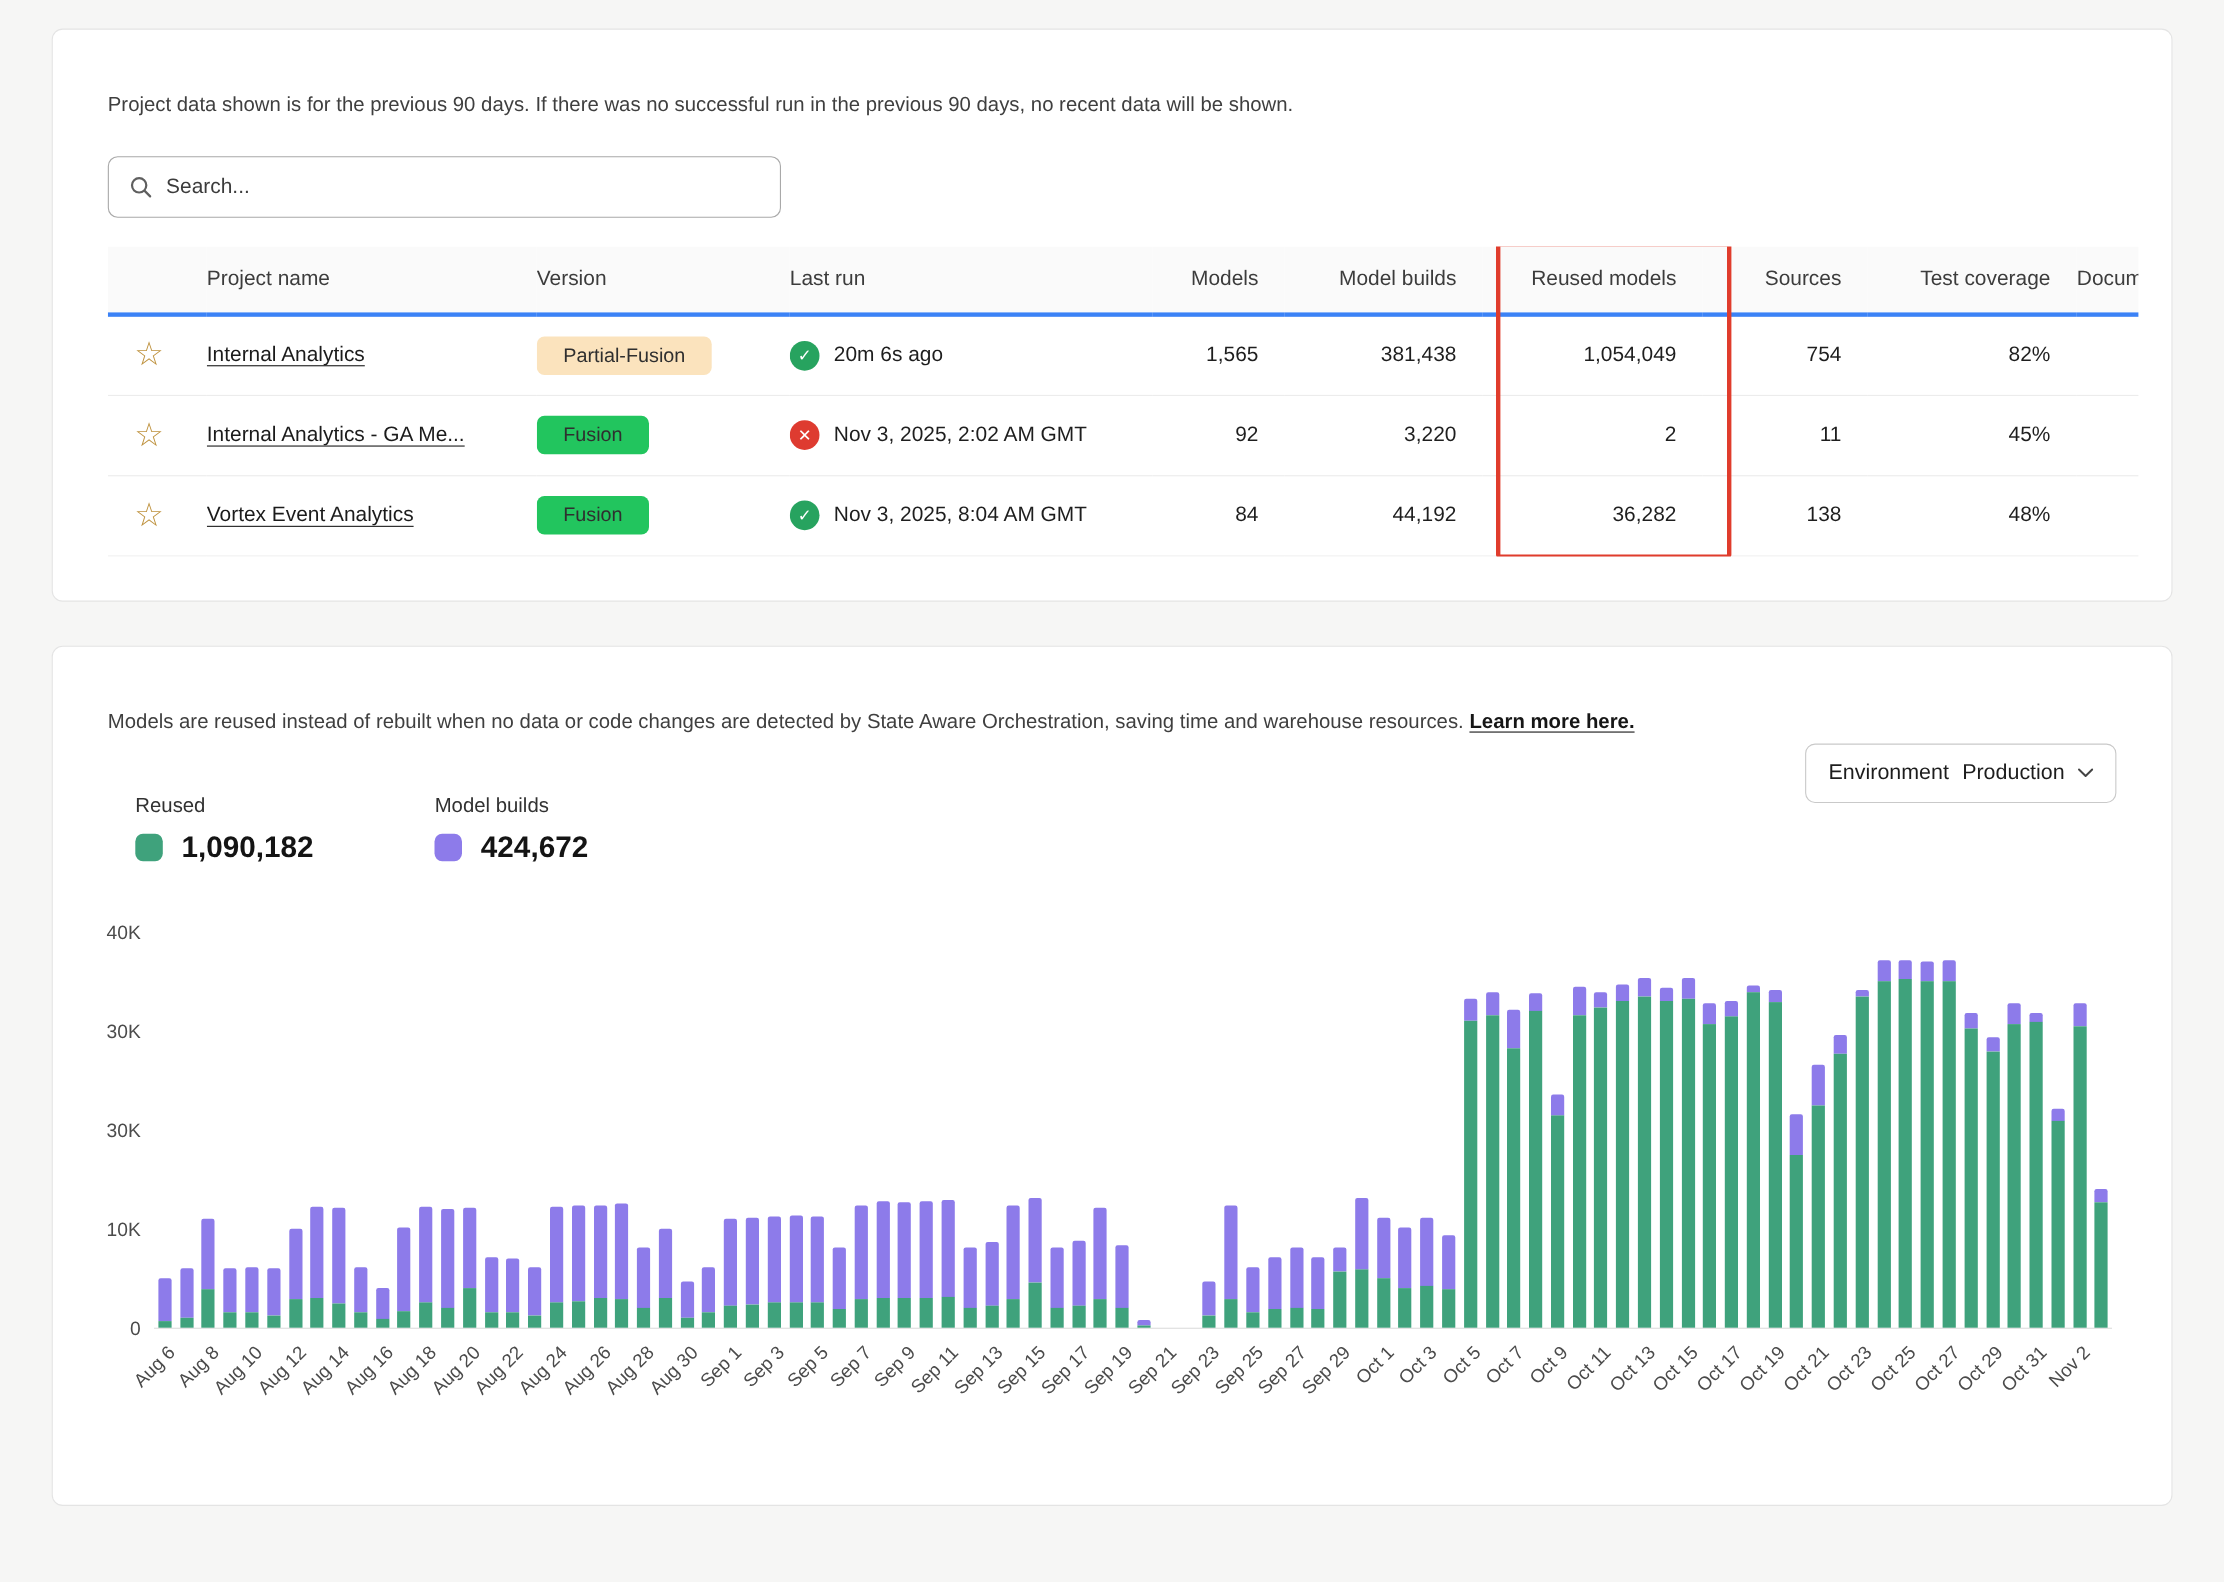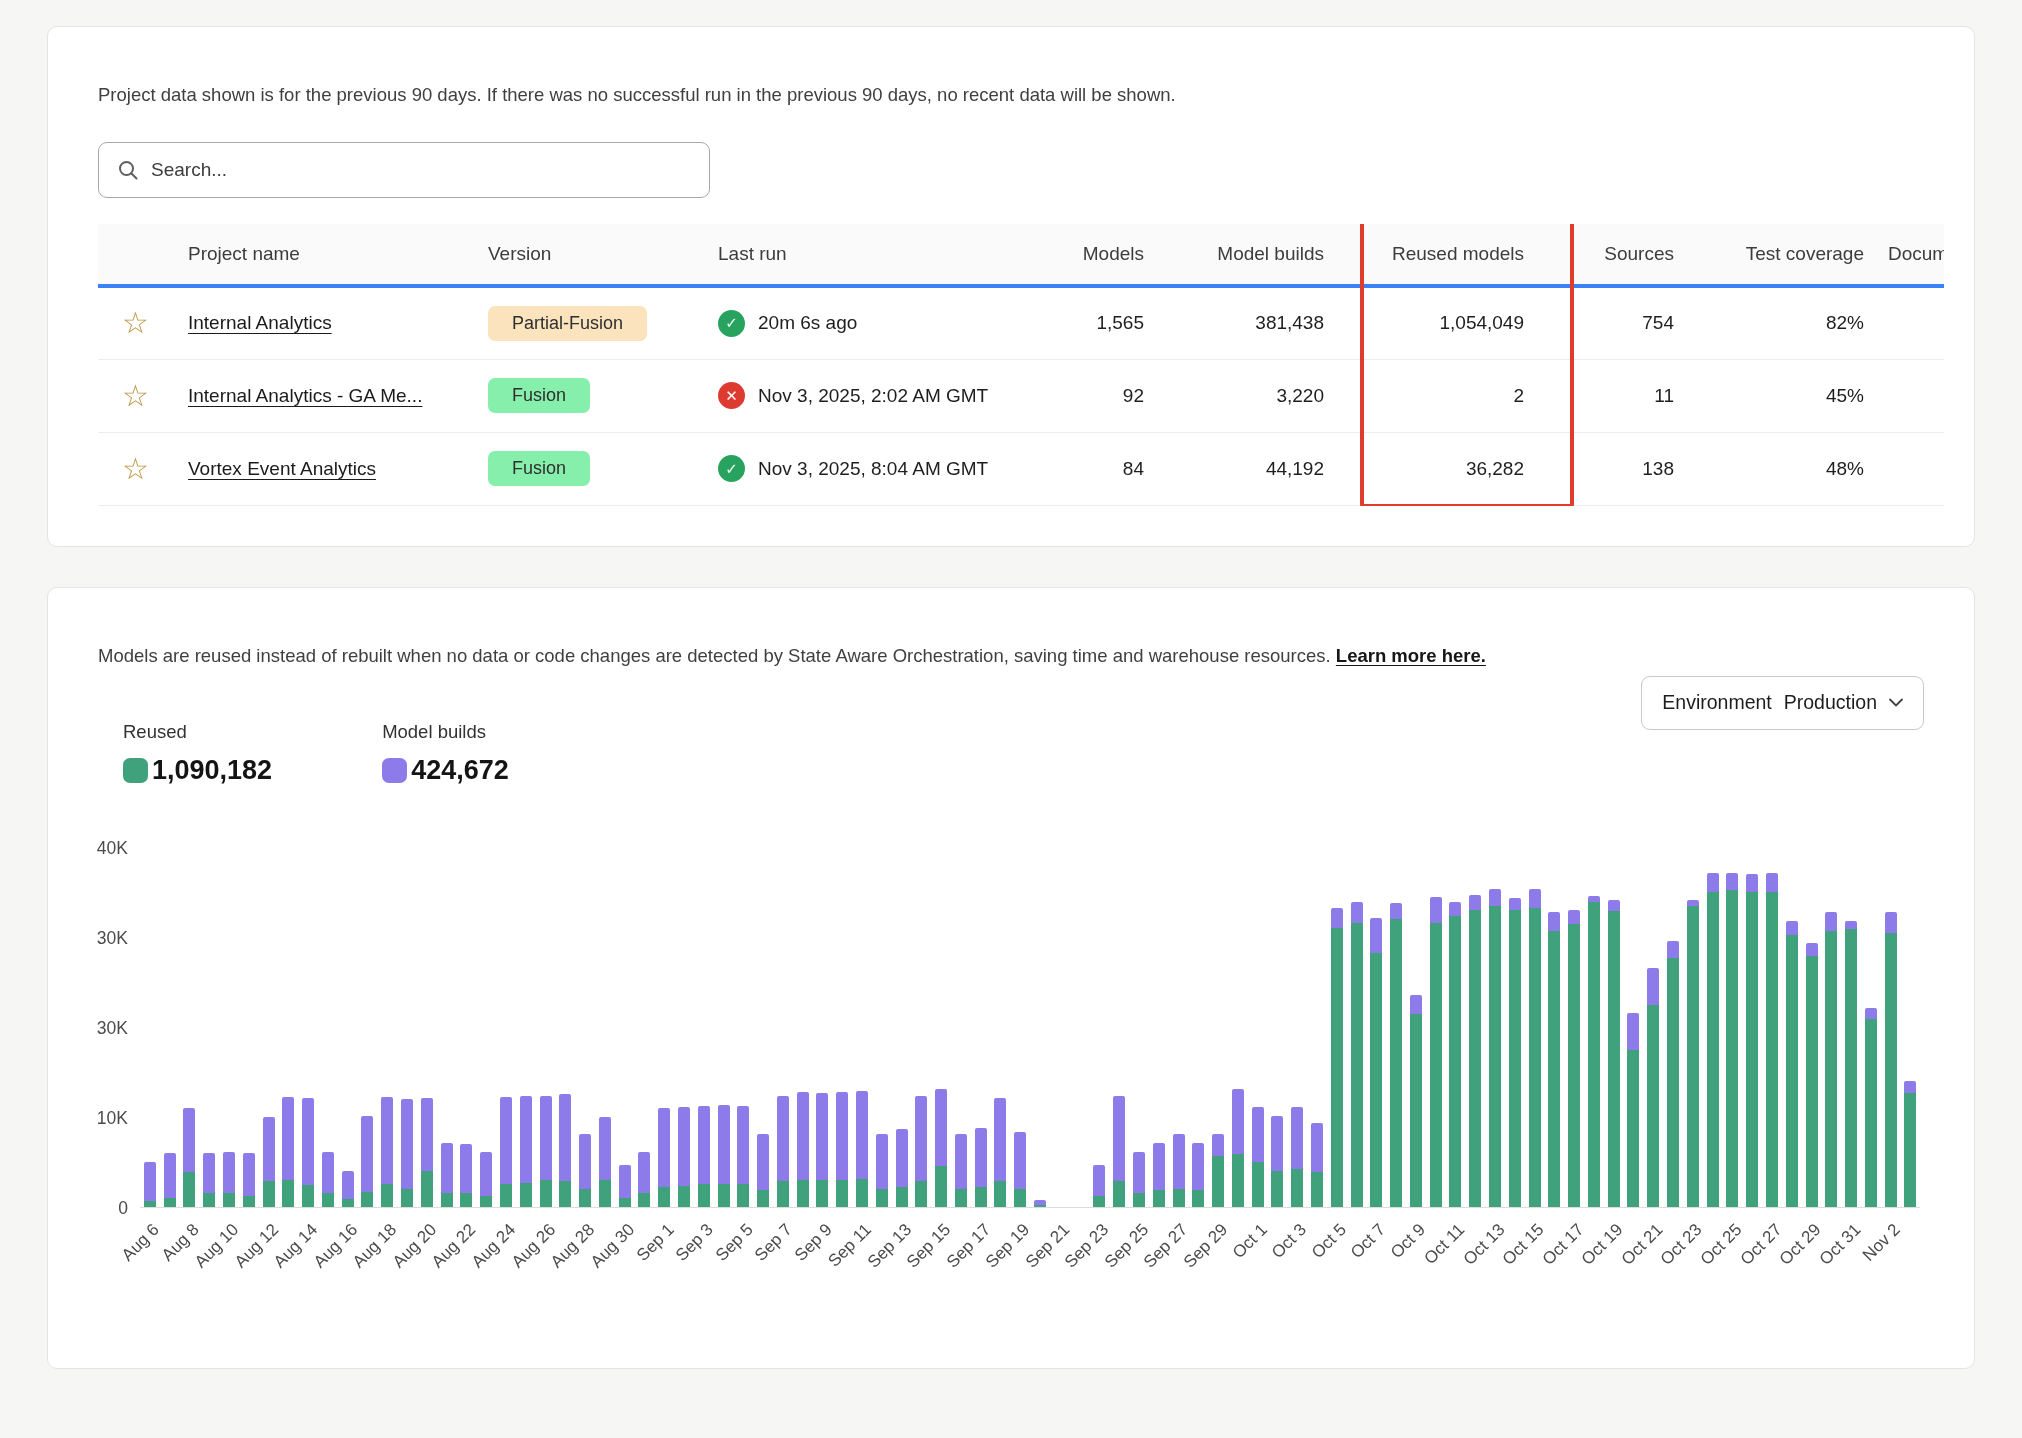--- a/index.html
+++ b/index.html
@@ -69,21 +69,21 @@
   td.name-cell a {
     color:#1b1b1b; font-weight:500;
     text-decoration:underline; text-underline-offset:4px; text-decoration-thickness:1px;
     cursor:pointer;
   }
   .badge {
     display:inline-block; font-size:18px; color:#2f2f2f;
     padding:7px 24px; border-radius:7px; font-weight:400;
   }
   .badge.partial { background:#fbe3bd; }
-  .badge.fusion { background:#86efac; }
+  .badge.fusion { background:#22c55e; }
   .lastrun-wrap { display:flex; align-items:center; gap:13px; max-width:310px; }
   .status-dot {
     width:27px; height:27px; border-radius:50%;
     display:inline-flex; align-items:center; justify-content:center;
     color:#fff; font-size:15px; font-weight:700; flex:0 0 auto;
     font-family:"DejaVu Sans", sans-serif;
   }
   .status-dot.ok { background:#27a35f; }
   .status-dot.err { background:#de3b30; }
   .lastrun-text { overflow:hidden; white-space:nowrap; }
@@ -98,21 +98,21 @@
   
   .env-select {
     position:absolute; right:50px; top:88px;
     height:54px; border:1px solid #c9c9c9; border-radius:9px;
     display:flex; align-items:center; gap:12px;
     padding:0 20px; font-size:19.5px; color:#1d1d1d; background:#fff; cursor:pointer;
   }
   .env-select .lbl { font-weight:500; }
   .legend { display:flex; gap:110px; margin-top:54px; margin-left:25px; }
   .legend .l-label { font-size:18.5px; color:#323232; }
-  .legend .l-row { display:flex; align-items:center; gap:4px; margin-top:12px; }
+  .legend .l-row { display:flex; align-items:center; gap:17px; margin-top:12px; }
   .swatch { width:25px; height:25px; border-radius:7px; }
   .swatch.green { background:#3fa27c; }
   .swatch.purple { background:#8d7bea; }
   .legend .l-val { font-size:27px; font-weight:600; color:#141414; }
 
   
   .chart { position:relative; margin-top:62px; margin-left:-28px; width:1900px; height:480px; }
   .plot {
     position:absolute; left:70px; top:0; width:1780px; height:360px;
     display:flex; align-items:flex-end;

